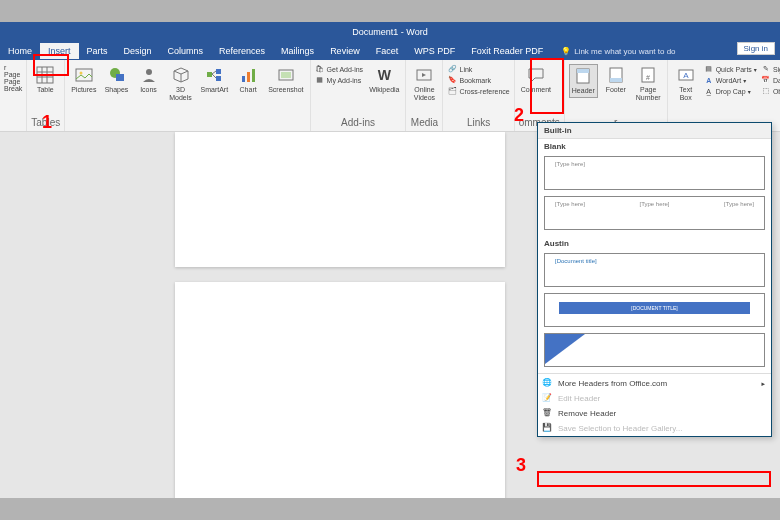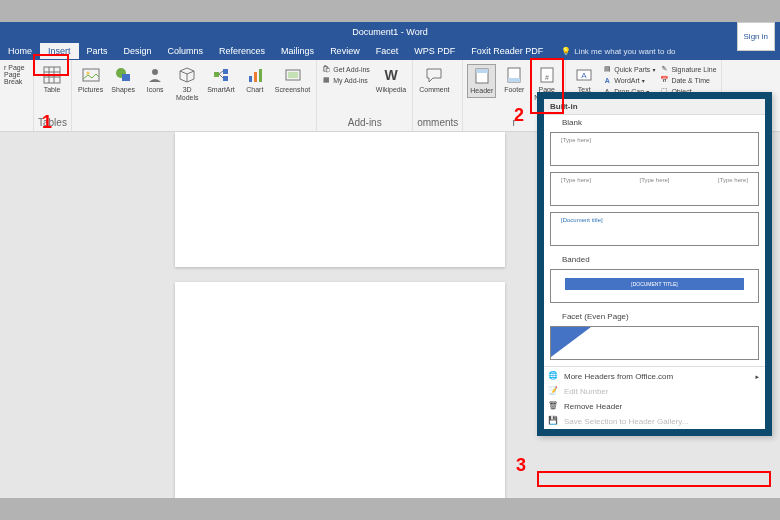--- a/index.html
+++ b/index.html
@@ -1,40 +1,40 @@
 <!DOCTYPE html>
 <html><head>
 <meta charset="utf-8">
 <style>
 *{margin:0;padding:0;box-sizing:border-box;font-family:"Segoe UI",Arial,sans-serif}
 body{background:#b3b3b3;width:780px;height:520px;overflow:hidden;position:relative}
 .window{position:absolute;top:22px;left:0;right:0;bottom:22px;background:#14b8a6;display:flex;flex-direction:column}
 .titlebar{height:20px;background:#2b579a;color:#fff;display:flex;align-items:center;justify-content:center;font-size:9px;position:relative}
-.signin{position:absolute;right:5px;top:0;background:#fff;color:#2b579a;font-size:8px;padding:9px 6px;border:1px solid #ccc}
+.signin{position:absolute;right:5px;top:20px;background:#fff;color:#2b579a;font-size:8px;padding:1px 6px;border:1px solid #ccc}
 .tabs{height:18px;background:#2b579a;display:flex;align-items:center;font-size:9px;color:#fff}
 .tab{padding:3px 8px;cursor:pointer}
 .tab.active{background:#f3f3f3;color:#2b579a}
 .tellme{display:flex;align-items:center;margin-left:10px;font-size:8px;color:#d9e1f2}
 .ribbon{height:72px;background:#f3f3f3;border-bottom:1px solid #d4d4d4;display:flex;font-size:8px;color:#444}
 .group{border-right:1px solid #e1e1e1;padding:2px 4px;display:flex;flex-direction:column;justify-content:space-between;position:relative}
 .group-label{text-align:center;font-size:10px;color:#666;padding-bottom:1px}
 .group-items{display:flex;gap:4px;flex:1;align-items:flex-start;padding-top:2px}
 .vbtn{display:flex;flex-direction:column;align-items:center;gap:2px;cursor:pointer;padding:2px;min-width:28px}
 .vbtn .ic{width:18px;height:18px;display:flex;align-items:center;justify-content:center}
 .vbtn .lb{font-size:7px;text-align:center;line-height:1.1;white-space:nowrap}
 .stacklinks{display:flex;flex-direction:column;gap:1px;font-size:7px;justify-content:center}
 .stacklinks div{display:flex;align-items:center;gap:2px;white-space:nowrap}
 .mini-ic{width:10px;height:10px;display:inline-flex;align-items:center;justify-content:center}
 .workspace{flex:1;background:#e6e6e6;position:relative;overflow:hidden}
 .page{position:absolute;background:#fff;box-shadow:0 1px 3px rgba(0,0,0,.2)}
 .page1{left:175px;top:0;width:330px;height:135px}
 .page2{left:175px;top:150px;width:330px;height:250px}
-.dropdown{position:absolute;right:8px;top:92px;width:235px;background:#fff;border:7px solid #0c4a6e;box-shadow:2px 2px 6px rgba(0,0,0,.2);font-size:8px}
+.dropdown{position:absolute;right:8px;top:122px;width:235px;background:#fff;border:1px solid #0c4a6e;box-shadow:2px 2px 6px rgba(0,0,0,.2);font-size:8px}
 .dd-head{background:#f0f0f0;padding:3px 6px;font-weight:bold;color:#444;border-bottom:1px solid #ddd}
-.dd-section{padding:3px 18px;font-weight:normal;color:#444}
+.dd-section{padding:3px 6px;font-weight:bold;color:#444}
 .dd-preview{margin:2px 6px 6px;border:1px solid #888;background:#fff;height:34px;padding:4px 10px;font-size:6px;color:#888;position:relative}
 .dd-preview.three{display:flex;justify-content:space-between;align-items:flex-start}
 .dd-preview.banded{padding:0}
 .dd-preview.banded .bar{background:#4472c4;height:12px;margin:8px 14px;color:#fff;text-align:center;font-size:5px;line-height:12px}
 .dd-preview.austin{color:#2e75b6;padding-top:4px}
 .dd-preview.facet{padding:0;position:relative;overflow:hidden}
 .dd-preview.facet .tri{position:absolute;left:0;top:0;width:0;height:0;border-top:30px solid #4472c4;border-right:40px solid transparent}
 .dd-sep{border-top:1px solid #ddd;margin:2px 0}
 .dd-item{padding:3px 6px 3px 20px;position:relative;display:flex;align-items:center;font-size:8px;color:#444}
 .dd-item .arrow{position:absolute;right:6px;font-size:7px}
@@ -187,21 +187,55 @@
             </div>
         </div>
         <div class="vbtn">
             <div class="ic" style="font-weight:bold;font-size:14px">W</div>
             <div class="lb">Wikipedia</div>
           </div>
       </div>
       <div class="group-label">Add-ins</div>
     </div>
 
-
+    <div class="group">
+      <div class="group-items">
+        <div class="vbtn">
+            <div class="ic">
+              <svg width="18" height="18">
+                <rect x="2" y="4" width="14" height="10" fill="none" stroke="#767676"></rect>
+                <polygon points="7,7 7,11 11,9" fill="#767676"></polygon>
+              </svg>
+            </div>
+            <div class="lb" style="white-space:pre-line">Online
+Videos</div>
+          </div>
+      </div>
+      <div class="group-label">Media</div>
+    </div>
+
+    <div class="group">
+      <div class="group-items">
+        <div class="stacklinks">
+          <div>
+              <span class="mini-ic">🔗</span>
+              <span>Link</span>
+            </div>
+          <div>
+              <span class="mini-ic">🔖</span>
+              <span>Bookmark</span>
+            </div>
+          <div>
+              <span class="mini-ic">🗂</span>
+              <span>Cross-reference</span>
+            </div>
+        </div>
+      </div>
+      <div class="group-label">Links</div>
+    </div>
 
     <div class="group">
       <div class="group-items">
         <div class="vbtn">
             <div class="ic">
               <svg width="18" height="18">
                 <path d="M2 3h14v9h-8l-4 4v-4h-2z" fill="none" stroke="#767676"></path>
               </svg>
             </div>
             <div class="lb">Comment</div>
@@ -300,38 +334,37 @@
 
 <div class="dropdown">
   <div class="dd-head">Built-in</div>
   <div class="dd-section">Blank</div>
   <div class="dd-preview"><span>[Type here]</span></div>
   <div class="dd-preview three">
       <span>[Type here]</span>
       <span>[Type here]</span>
       <span>[Type here]</span>
     </div>
+  <div class="dd-section">Austin</div>
   <div class="dd-preview austin"><span>[Document title]</span></div>
-  <div class="dd-section">Banded</div>
   <div class="dd-preview banded">
       <div class="bar">[DOCUMENT TITLE]</div>
     </div>
-  <div class="dd-section">Facet (Even Page)</div>
   <div class="dd-preview facet">
       <div class="tri"></div>
     </div>
   <div class="dd-sep"></div>
   <div class="dd-item">
       <span class="pre-ic">🌐</span>
       <span>More Headers from Office.com</span>
       <span class="arrow">▸</span>
     </div>
   <div class="dd-item cutoff">
       <span class="pre-ic">📝</span>
-      <span>Edit Number</span>
+      <span>Edit Header</span>
     </div>
   <div class="dd-item">
       <span class="pre-ic">🗑</span>
       <span>Remove Header</span>
     </div>
   <div class="dd-item cutoff">
       <span class="pre-ic">💾</span>
       <span>Save Selection to Header Gallery...</span>
     </div>
 </div>

